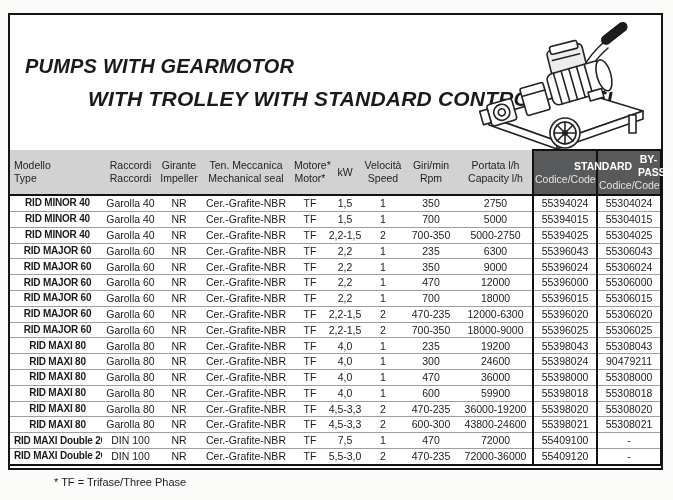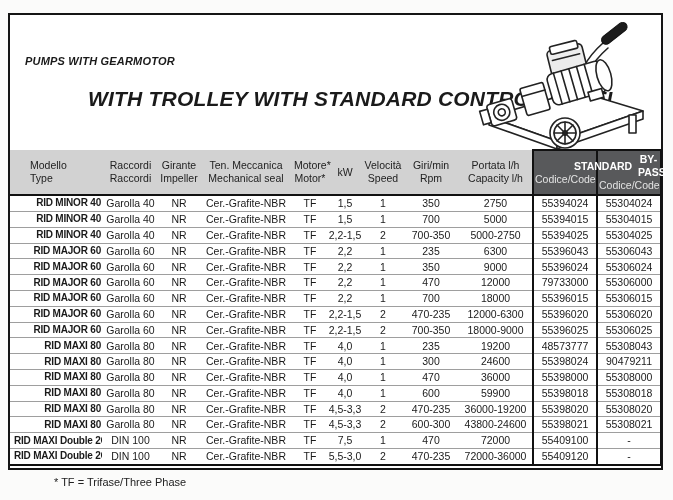--- a/index.html
+++ b/index.html
@@ -15,21 +15,21 @@
   html,body{margin:0;padding:0;}
   body{
     width:673px;height:500px;position:relative;background:#fbfbfa;
     font-family:"Liberation Sans",sans-serif;color:var(--ink);overflow:hidden;
   }
   .page-frame{
     position:absolute;left:8px;top:13px;width:655px;height:457px;
     border:2px solid var(--page-border);background:#ffffff;
   }
   .title1{
-    position:absolute;left:15px;top:40px;font-size:11px;font-weight:bold;font-style:italic;
+    position:absolute;left:15px;top:40px;font-size:20px;font-weight:bold;font-style:italic;
     letter-spacing:.2px;white-space:nowrap;
   }
   .title2{
     position:absolute;left:78px;top:72px;font-size:21px;font-weight:bold;font-style:italic;
     letter-spacing:.2px;white-space:nowrap;
   }
   .illustration{position:absolute;top:2px;right:2px;width:186px;height:132px;}
   table.spec{
     position:absolute;left:0;top:134px;width:651px;height:317px;
     border-collapse:collapse;table-layout:fixed;font-size:10.5px;
@@ -45,21 +45,21 @@
     border:2px solid var(--table-border);
   }
   table.spec thead th.dark .l1{font-weight:bold;margin-left:39px;}
   table.spec thead th.dark .l2{color:#e3e3e3;}
   table.spec td{
     text-align:center;vertical-align:middle;padding:0 1px;
     border-bottom:1px solid var(--row-line);white-space:nowrap;overflow:hidden;
     line-height:1;
   }
   table.spec td.model{
-    text-align:right;font-weight:bold;padding-left:4px;font-size:10px;letter-spacing:-0.2px;
+    text-align:center;font-weight:bold;padding-left:4px;font-size:10px;letter-spacing:-0.2px;
   }
   table.spec td.code{
     border-left:2px solid var(--table-border);border-right:2px solid var(--table-border);
   }
   table.spec tbody tr:last-child td{border-bottom:2px solid var(--table-border);}
   .footnote{
     position:absolute;left:10px;top:476px;font-size:11px;color:#222;margin-left:44px;
   }
   svg .ln{fill:none;stroke:#222;stroke-width:1.6;stroke-linejoin:round;stroke-linecap:round;}
   svg .fw{fill:#ffffff;stroke:#222;stroke-width:1.6;stroke-linejoin:round;}
@@ -135,21 +135,21 @@
         <col style="width: 34px;">
         <col style="width: 36px;">
         <col style="width: 40px;">
         <col style="width: 56px;">
         <col style="width: 74px;">
         <col style="width: 64px;">
         <col style="width: 64px;">
       </colgroup>
     <thead>
         <tr>
-          <th style="text-align: left; padding-left: 20px;">
+          <th style="text-align: left; padding-left: 4px;">
             <div class="l1">Modello</div>
             <div class="l2">Type</div>
           </th>
           <th>
             <div class="l1">Raccordi</div>
             <div class="l2">Raccordi</div>
           </th>
           <th>
             <div class="l1">Girante</div>
             <div class="l2">Impeller</div>
@@ -256,21 +256,21 @@
         <tr>
           <td class="model">RID MAJOR 60</td>
           <td>Garolla 60</td>
           <td>NR</td>
           <td>Cer.-Grafite-NBR</td>
           <td>TF</td>
           <td>2,2</td>
           <td>1</td>
           <td>470</td>
           <td>12000</td>
-          <td class="code">79733000</td>
+          <td class="code">55396000</td>
           <td class="code">55306000</td>
         </tr>
         <tr>
           <td class="model">RID MAJOR 60</td>
           <td>Garolla 60</td>
           <td>NR</td>
           <td>Cer.-Grafite-NBR</td>
           <td>TF</td>
           <td>2,2</td>
           <td>1</td>
@@ -308,21 +308,21 @@
         <tr>
           <td class="model">RID MAXI 80</td>
           <td>Garolla 80</td>
           <td>NR</td>
           <td>Cer.-Grafite-NBR</td>
           <td>TF</td>
           <td>4,0</td>
           <td>1</td>
           <td>235</td>
           <td>19200</td>
-          <td class="code">48573777</td>
+          <td class="code">55398043</td>
           <td class="code">55308043</td>
         </tr>
         <tr>
           <td class="model">RID MAXI 80</td>
           <td>Garolla 80</td>
           <td>NR</td>
           <td>Cer.-Grafite-NBR</td>
           <td>TF</td>
           <td>4,0</td>
           <td>1</td>

